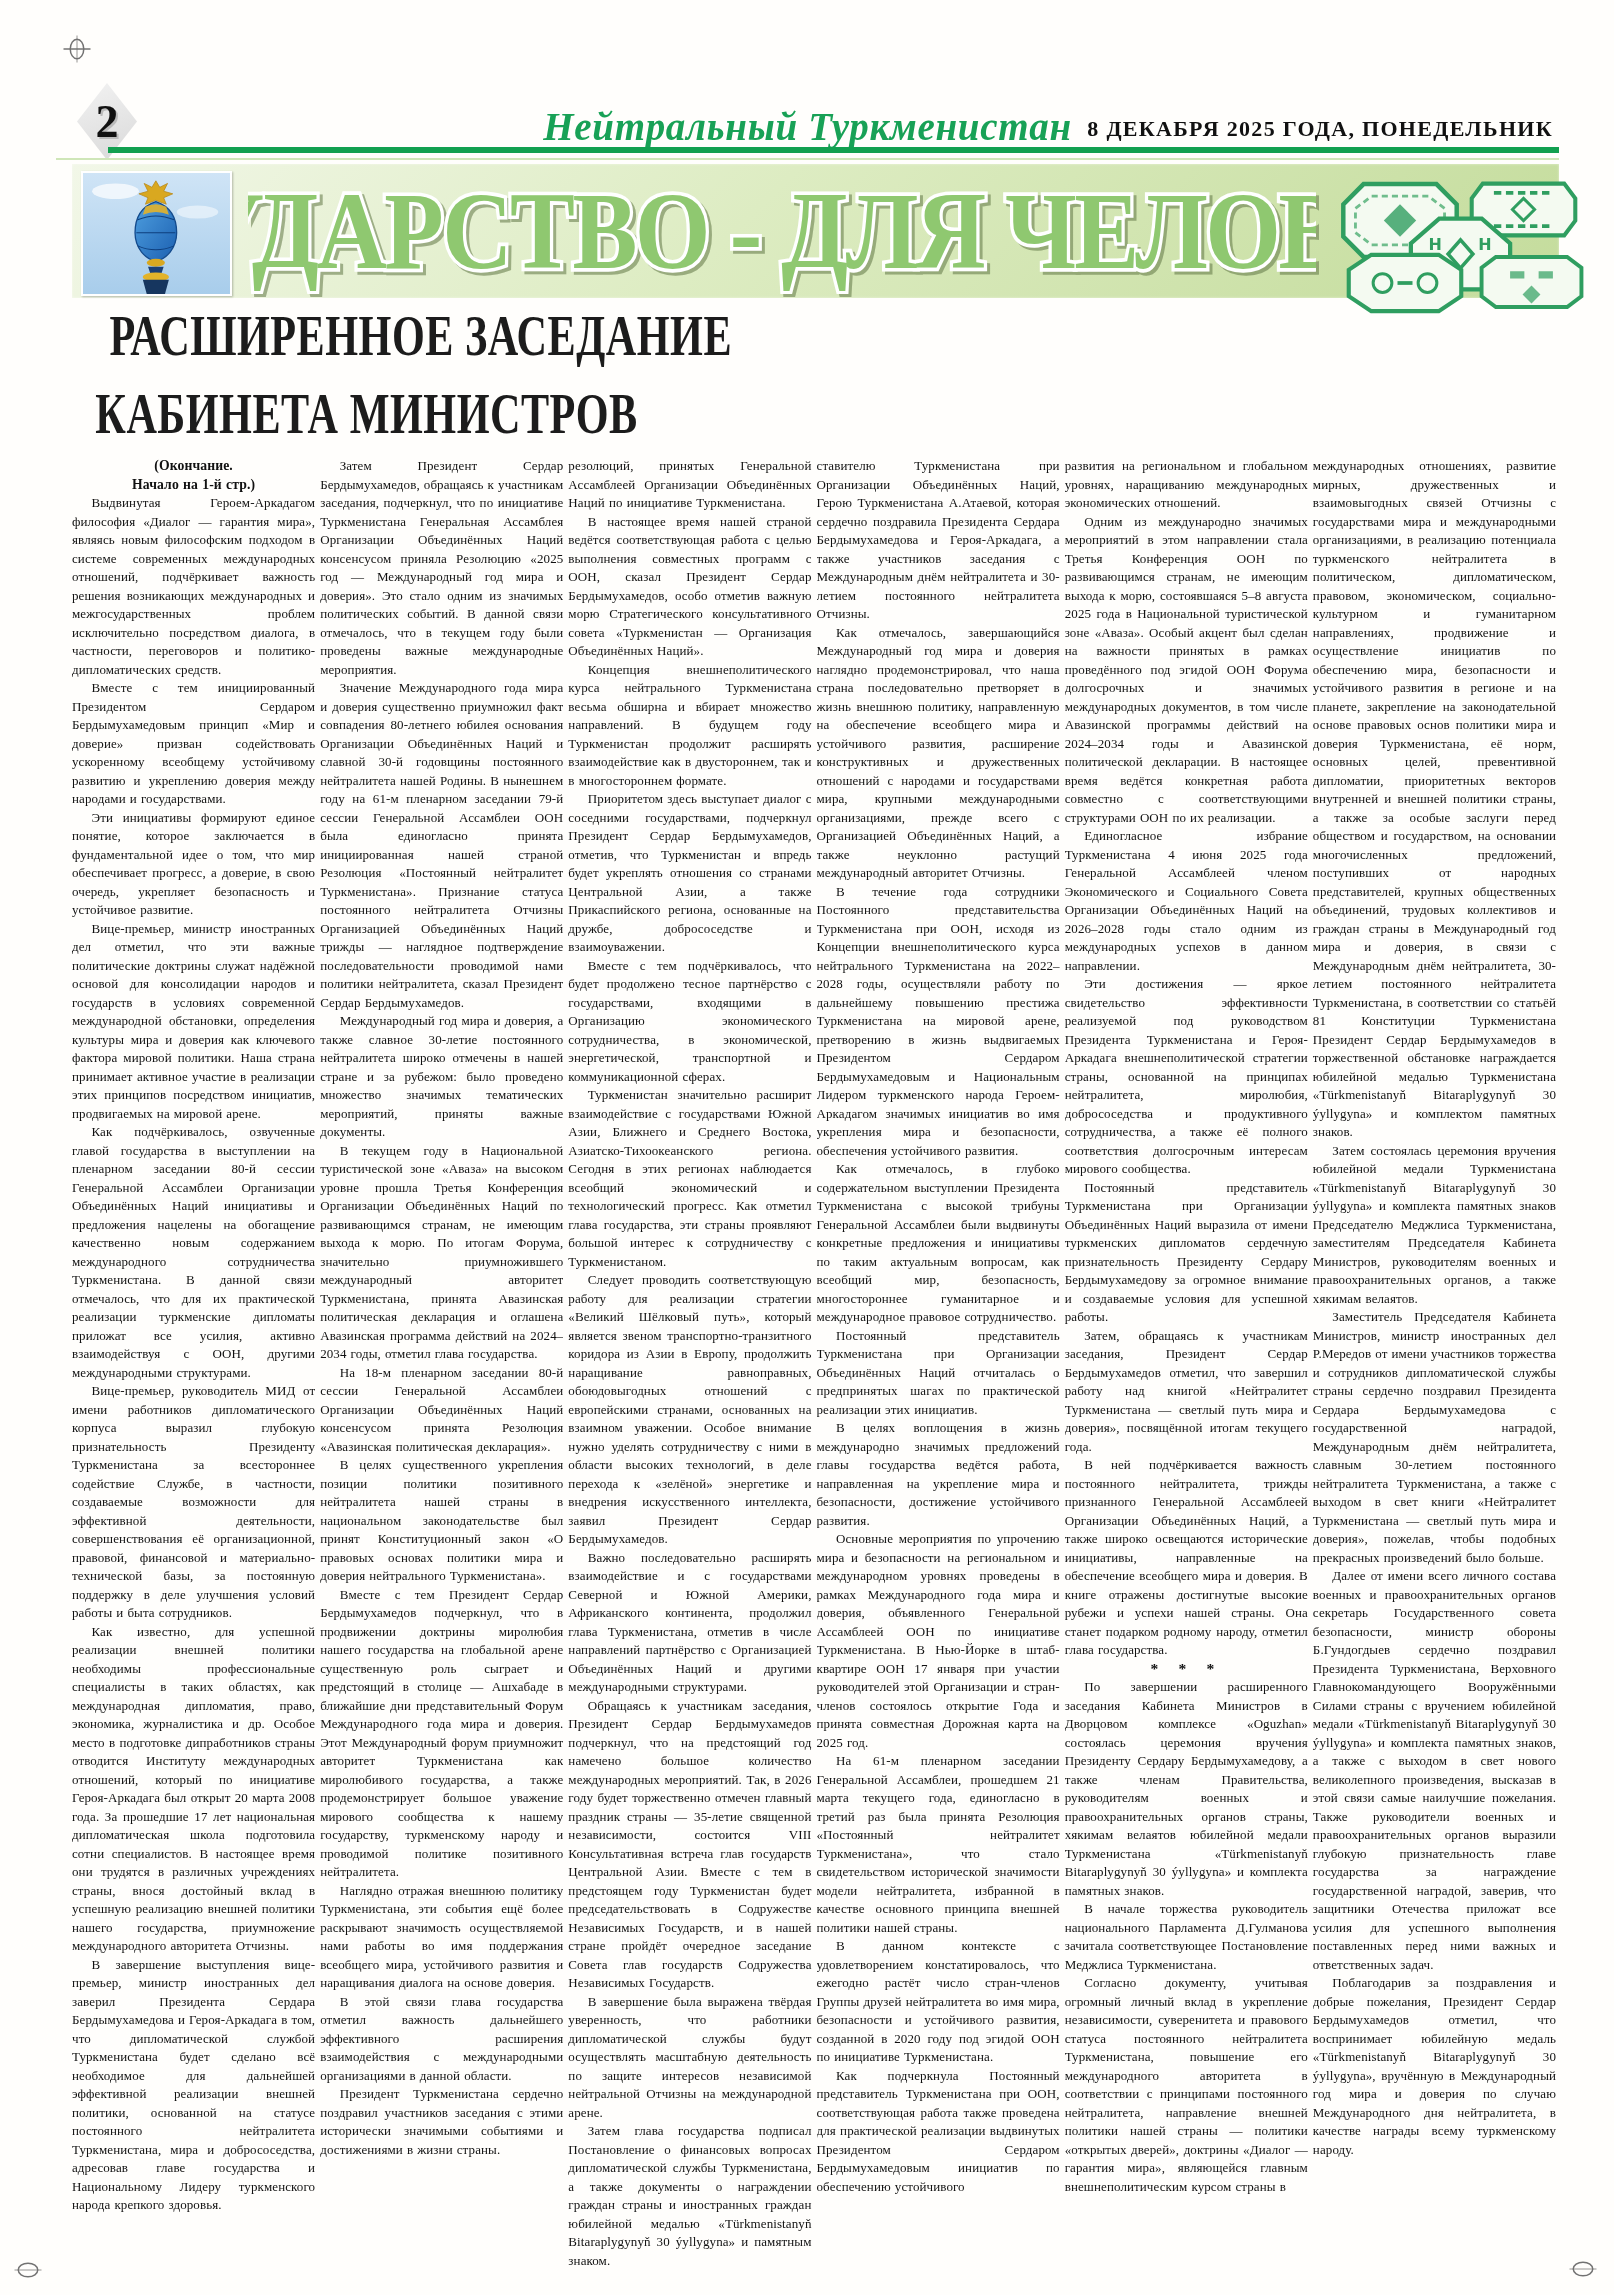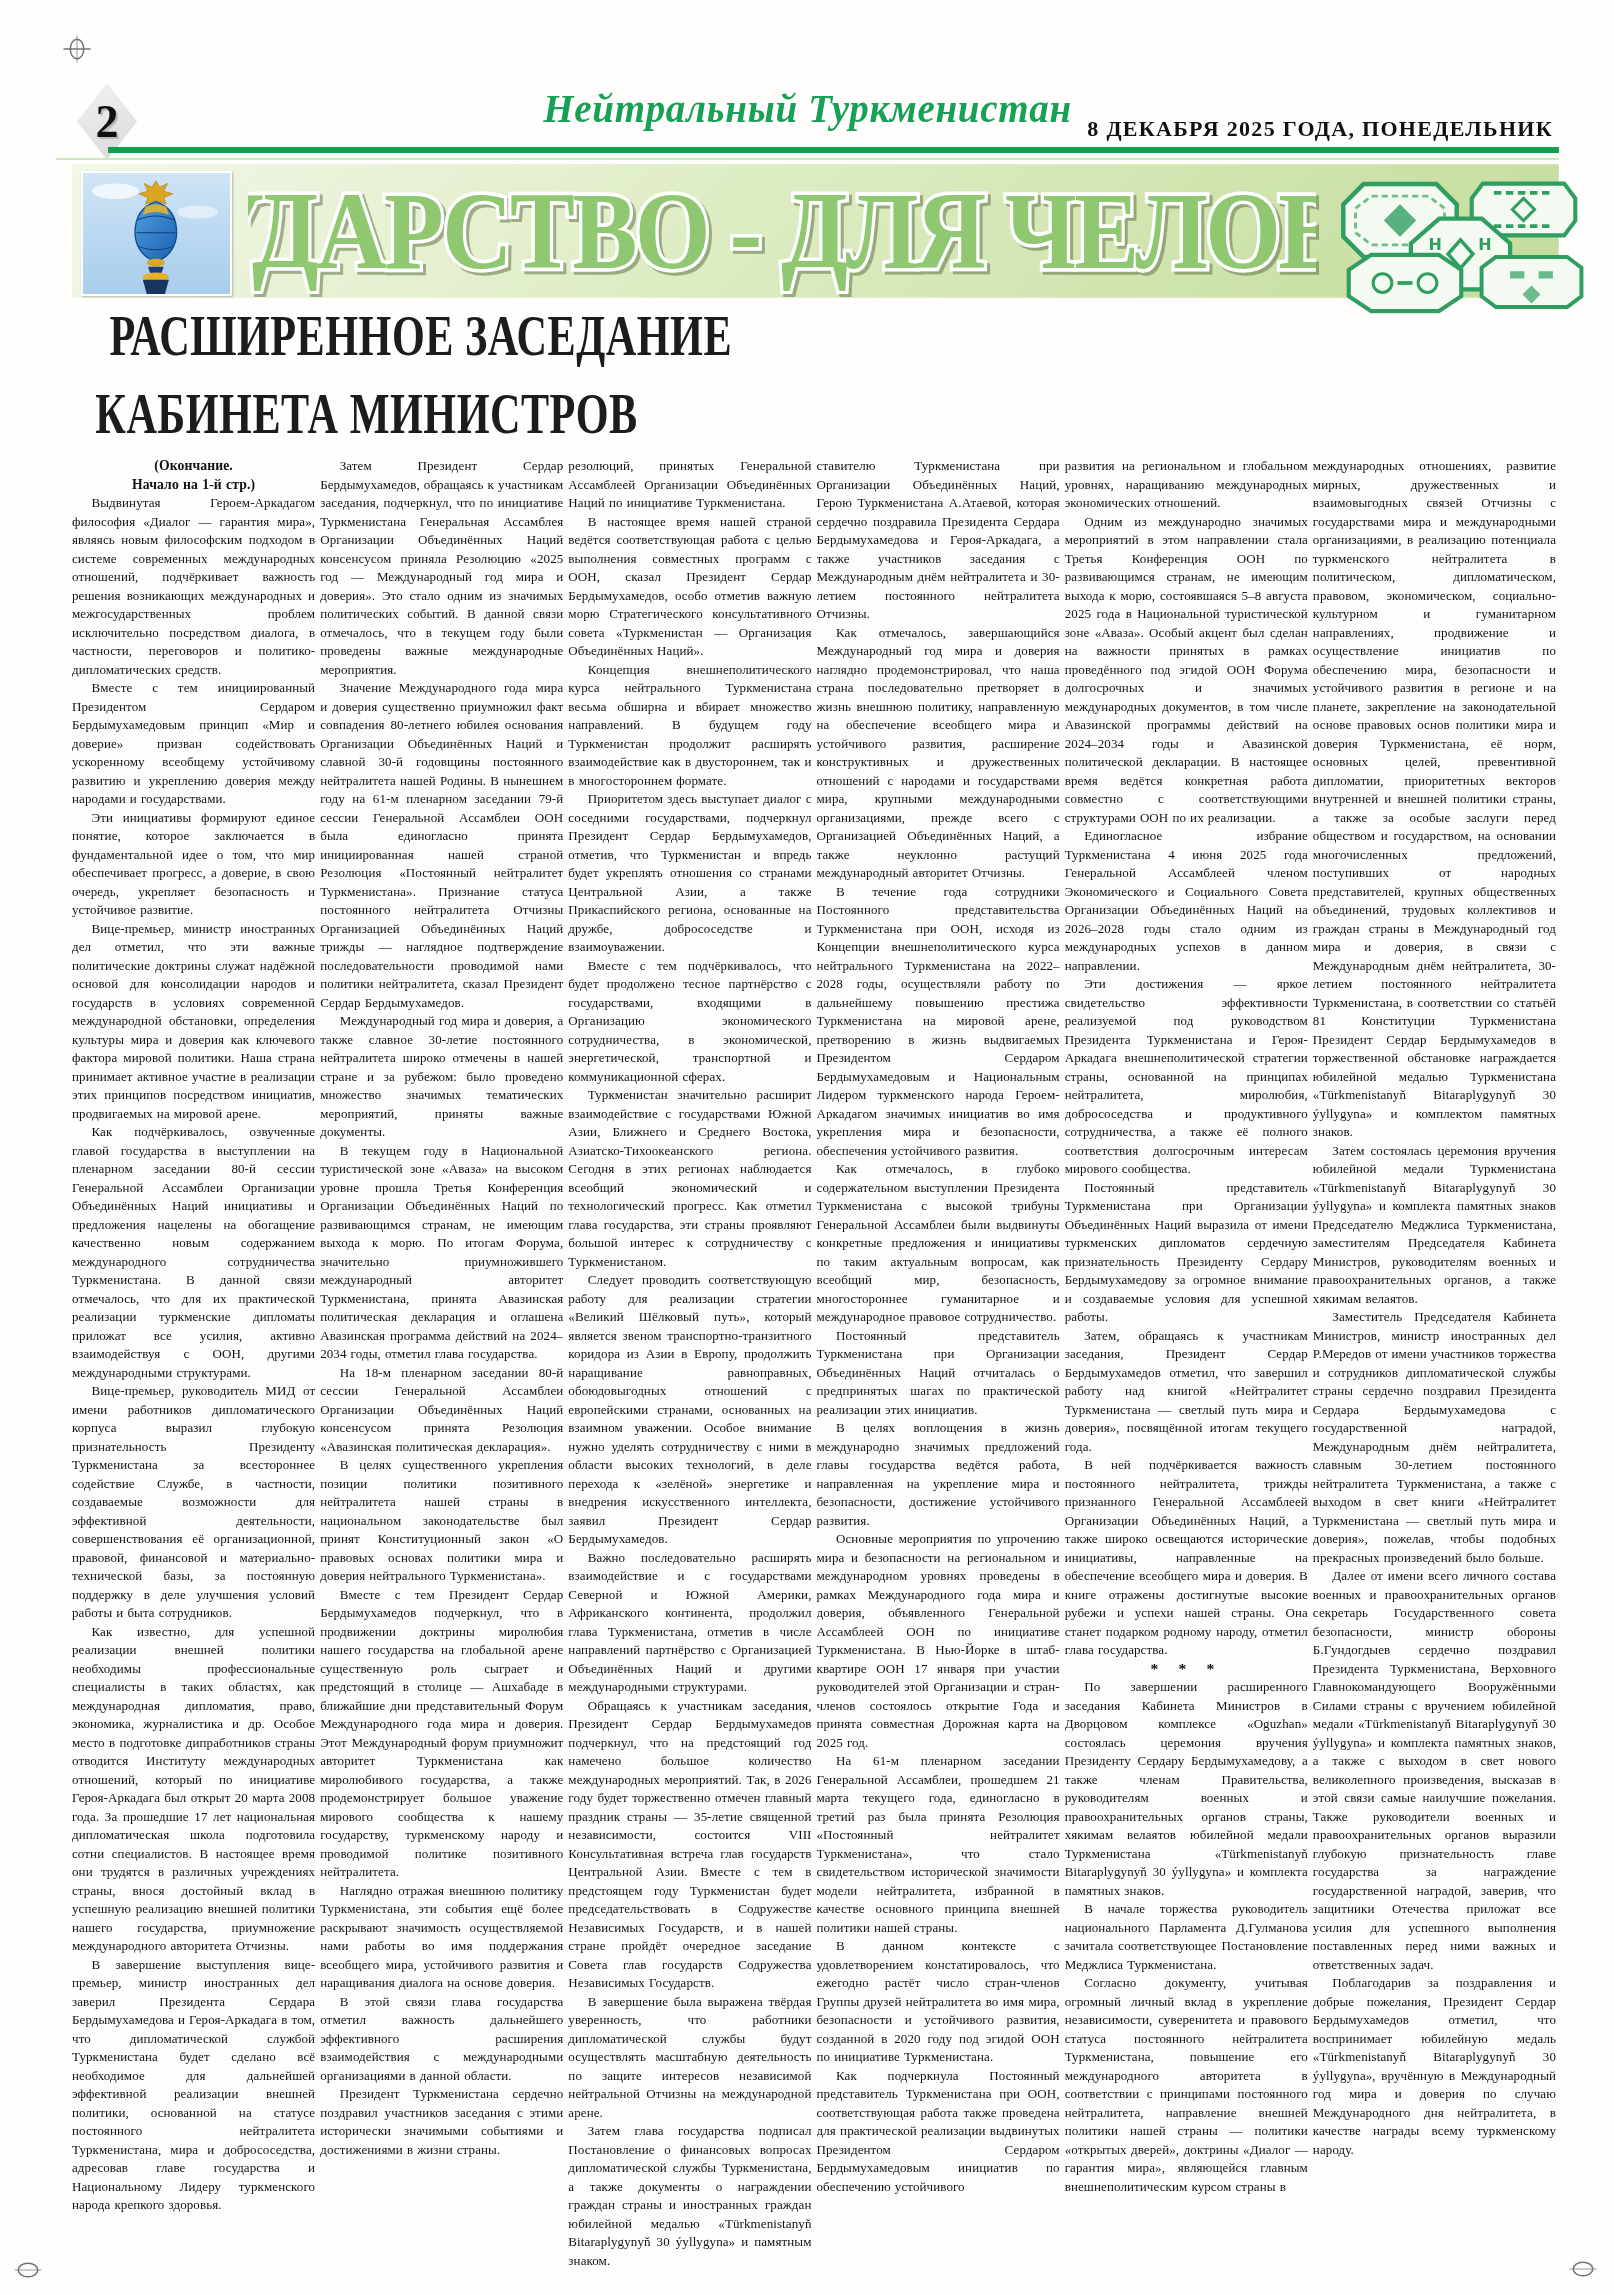--- a/index.html
+++ b/index.html
@@ -5,21 +5,21 @@
   html,body{margin:0;padding:0;background:#ffffff;}
   .page{position:relative;width:1615px;height:2295px;background:#fffefc;overflow:hidden;
         font-family:"Liberation Serif","DejaVu Serif",serif;color:#111;}
 
   
   .pagenum-diamond{position:absolute;left:77px;top:83px;width:60px;height:77px;}
   .pagenum-diamond .shape{position:absolute;inset:0;background:linear-gradient(160deg,#f2f2f2,#d9d9d9);
         clip-path:polygon(50% 0,100% 50%,50% 100%,0 50%);box-shadow:1.3px 2px 2.6px rgba(0,0,0,.25);}
   .pagenum-diamond .num{position:absolute;inset:0;display:flex;align-items:center;justify-content:center;
         font-size:46px;font-weight:bold;text-shadow:2px 2px 0 #bbb;}
-  .masthead{position:absolute;left:0;right:0;top:86px;text-align:center;
+  .masthead{position:absolute;left:0;right:0;top:104px;text-align:center;
         font-style:italic;font-weight:bold;font-size:39px;color:#18a156;letter-spacing:0.7px;}
   .issue-date{position:absolute;right:62px;top:116px;font-size:22px;font-weight:bold;letter-spacing:1.3px;}
   .rule-green{position:absolute;left:108px;right:56px;top:147px;height:5.9px;background:#12a050;}
   .rule-pale{position:absolute;left:56px;right:56px;top:158px;height:2px;background:#cfe6b8;}
 
   
   .banner{position:absolute;left:72px;right:56px;top:164px;height:134px;
         background:linear-gradient(135deg,#f2f7e8 0%,#ddecc2 45%,#c4dc9c 100%);
         box-shadow:inset 0 0 2.6px rgba(255,255,255,.6);}
   .banner-photo{position:absolute;left:9px;top:6.5px;width:147px;height:121px;background:#fff;

